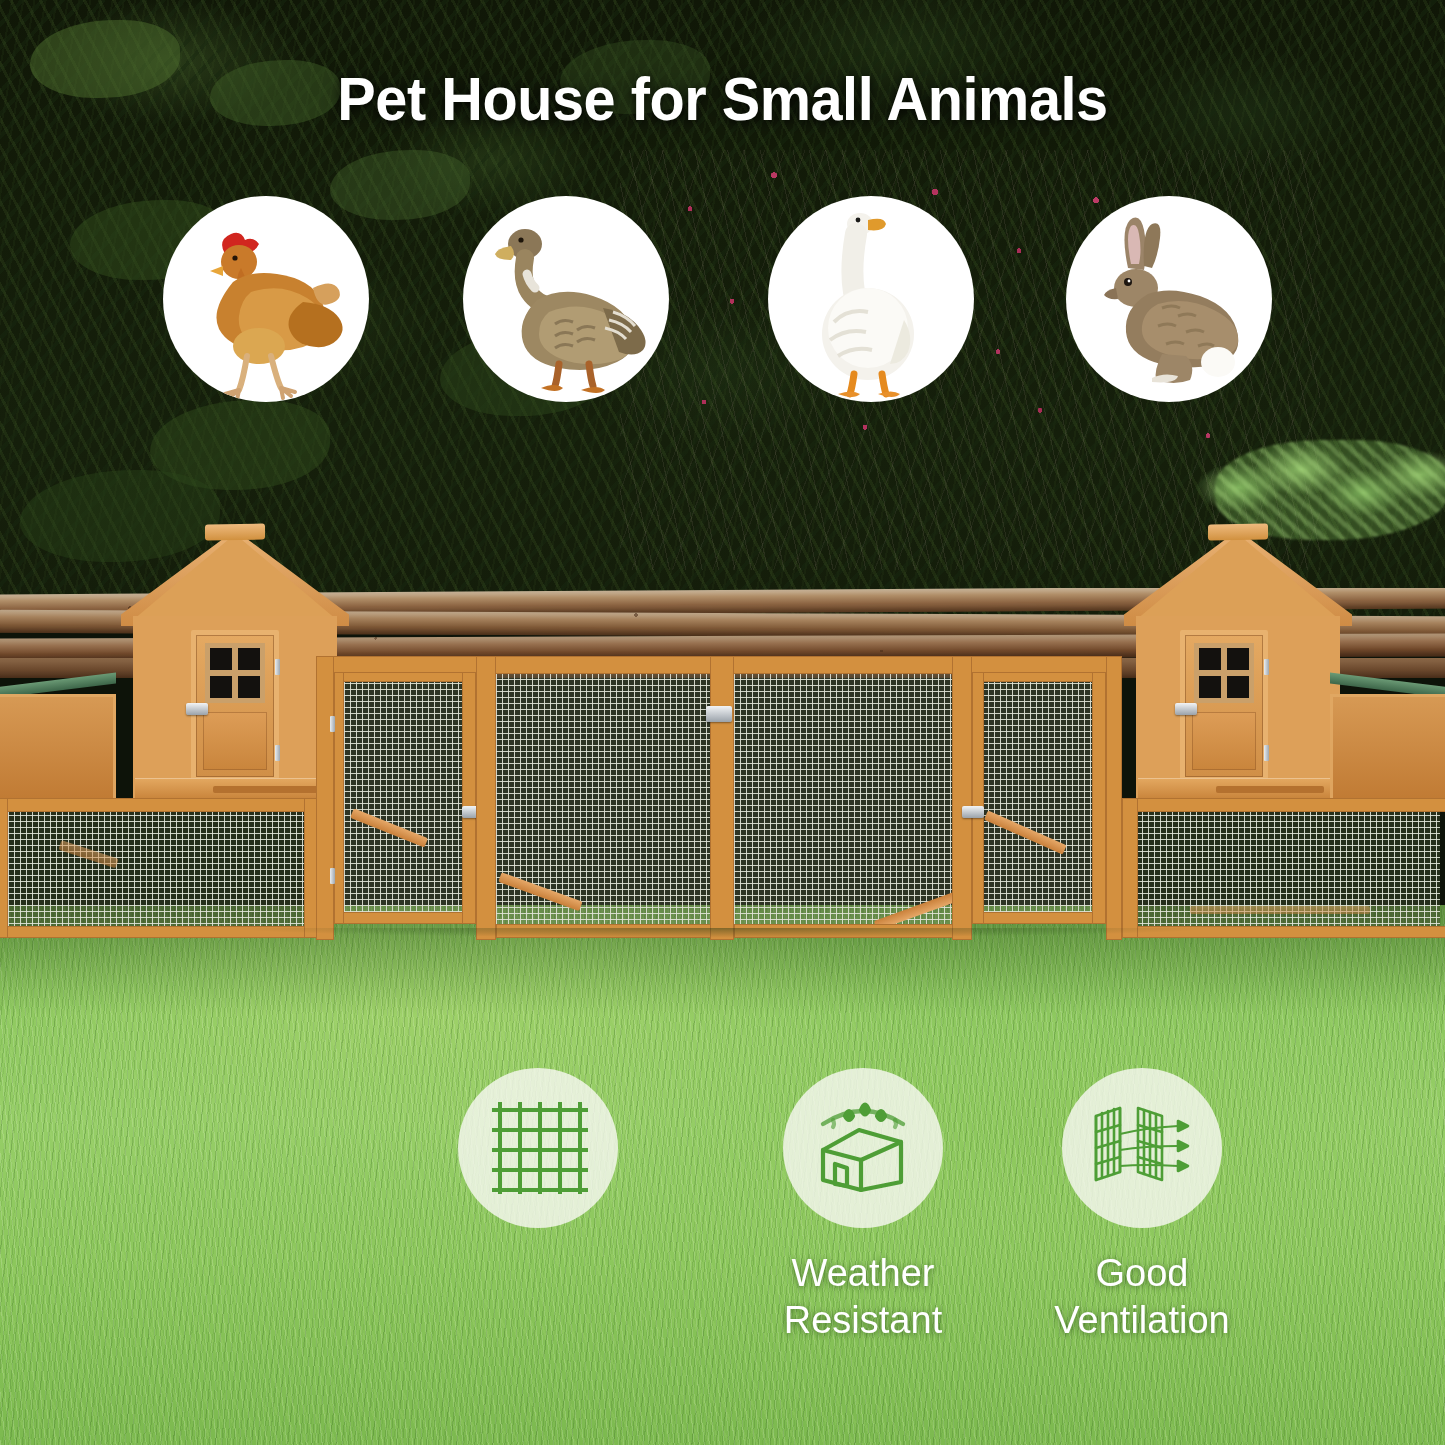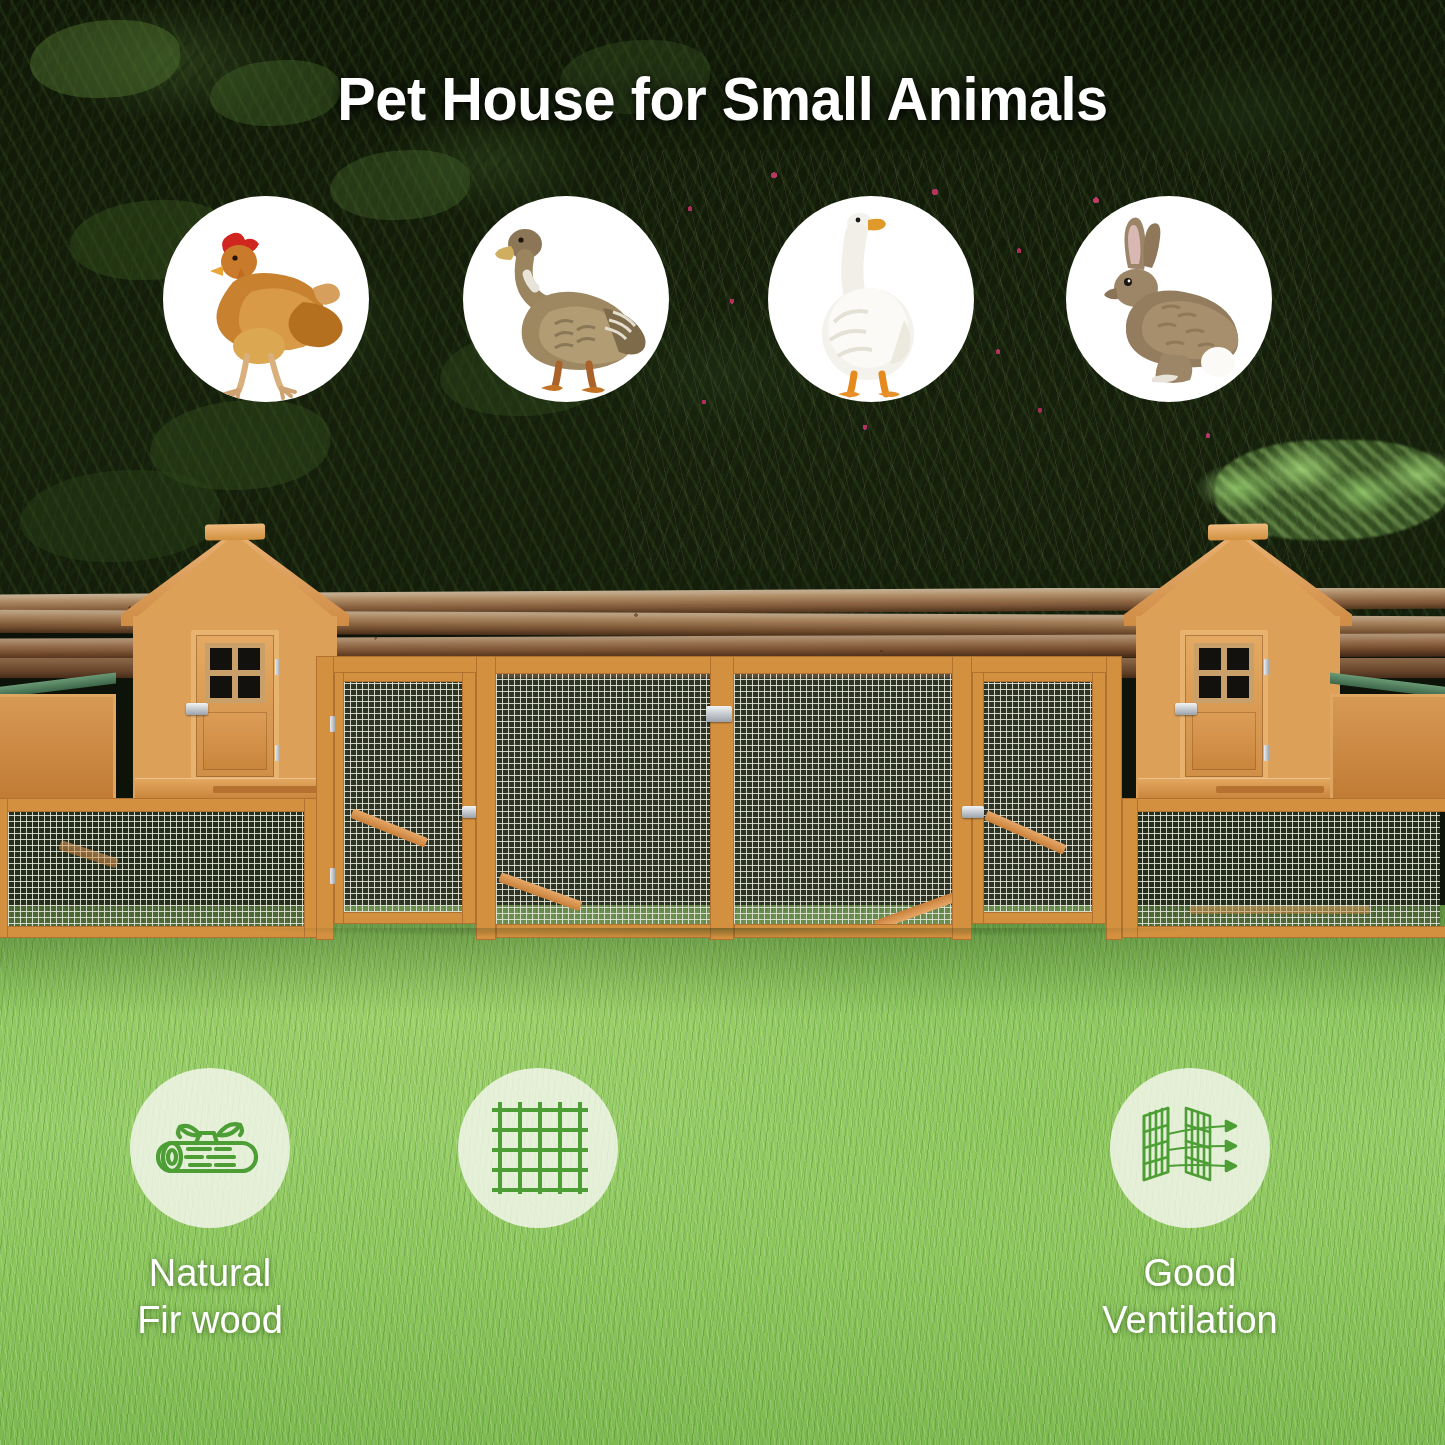--- a/index.html
+++ b/index.html
@@ -253,21 +253,21 @@
     background:linear-gradient(180deg,#e6a868,#c9803a);
     transform-origin:0 50%;
   }
 
   
   .features { position:absolute; left:0; top:1068px; width:1445px; height:330px; }
   .feature { position:absolute; top:0; width:300px; text-align:center; }
   .feature.f0 { left:60px; }
   .feature.f1 { left:388px; }
   .feature.f2 { left:713px; }
-  .feature.f3 { left:1040px; }
+  .feature.f3 { left:992px; }
   .feature-icon {
     width:160px; height:160px; margin:0 auto;
     border-radius:50%;
     background:rgba(247,248,240,.82);
     display:flex; align-items:center; justify-content:center;
   }
   .feature-label {
     margin-top:22px;
     font-size:38px; line-height:1.24; font-weight:400; color:#ffffff;
     text-shadow:0 1px 6px rgba(20,50,10,.55);
@@ -497,52 +497,51 @@
     <div class="run-frame" style="left:1122px; top:406px; width:330px; height:12px;"></div>
     <div class="run-frame" style="left:1122px; top:278px; width:16px; height:140px;"></div>
     <div class="ramp" style="left:1190px; top:386px; width:180px; opacity:.5; height:8px;"></div>
 
     <div style="position:absolute; left:0; top:408px; width:1445px; height:22px;
                 background:radial-gradient(ellipse 700px 14px at 50% 0%, rgba(30,54,16,.45), transparent 70%);"></div>
   </div>
 
   <div class="features">
 
-    <div class="feature f0">
-      <div class="feature-icon">
-        <svg width="108" height="86" viewBox="0 0 108 86">
-          <g fill="none" stroke="#4e9e36" stroke-width="4.2" stroke-linecap="round" stroke-linejoin="round">
-            <path d="M16 38 h70 a14 14 0 0 1 0 28 h-70 a14 14 0 0 1 0 -28 z"></path>
-            <ellipse cx="16" cy="52" rx="9" ry="14"></ellipse>
-            <ellipse cx="16" cy="52" rx="4" ry="7"></ellipse>
-            <path d="M32 44 h22 M60 44 h14"></path>
-            <path d="M30 52 h16 M52 52 h26"></path>
-            <path d="M34 60 h20 M60 60 h18"></path>
-            <path d="M40 38 l4 -10 h14 l3 10"></path>
-            <path d="M44 30 q-10 -12 -20 -8 q8 10 20 8 z"></path>
-            <path d="M62 30 q10 -14 22 -10 q-8 12 -22 10 z"></path>
-            <path d="M24 22 q-4 6 0 10 M84 20 q4 6 0 10"></path>
-          </g>
-        </svg>
-      </div>
-      <div class="feature-label">Natural
-Fir wood</div>
-    </div>
 
     <div class="feature f1">
       <div class="feature-icon">
         <svg width="100" height="100" viewBox="0 0 100 100">
           <g stroke="#4e9e36" stroke-width="4" stroke-linecap="square">
             <path d="M12 6 V94 M32 6 V94 M52 6 V94 M72 6 V94 M92 6 V94"></path>
             <path d="M6 12 H98 M6 32 H98 M6 52 H98 M6 72 H98 M6 92 H98"></path>
           </g>
         </svg>
       </div>
     </div>
 
+    <div class="feature f2">
+      <div class="feature-icon">
+        <svg width="108" height="100" viewBox="0 0 108 100">
+          <g fill="none" stroke="#4e9e36" stroke-width="4.2" stroke-linejoin="round" stroke-linecap="round">
+            <path d="M14 26 q40 -26 80 0" opacity=".75"></path>
+            <path d="M36 18 q4 -10 8 0 q-4 8 -8 0 z" fill="#4e9e36"></path>
+            <path d="M52 12 q4 -11 8 0 q-4 9 -8 0 z" fill="#4e9e36"></path>
+            <path d="M68 18 q4 -10 8 0 q-4 8 -8 0 z" fill="#4e9e36"></path>
+            <path d="M24 22 q2 4 0 7 M86 22 q2 4 0 7" opacity=".6"></path>
+            <path d="M14 52 L50 32 L92 44 L92 84 L52 92 L14 82 Z"></path>
+            <path d="M14 52 L52 62 L92 44"></path>
+            <path d="M52 62 L52 92"></path>
+            <path d="M26 66 L26 86 L38 88 L38 70 Z"></path>
+          </g>
+        </svg>
+      </div>
+      <div class="feature-label">Weather
+Resistant</div>
+    </div>
 
     <div class="feature f3">
       <div class="feature-icon">
         <svg width="112" height="96" viewBox="0 0 112 96">
           <g fill="none" stroke="#4e9e36" stroke-width="2.6" stroke-linejoin="round" stroke-linecap="round">
             <path d="M10 16 L34 8 L34 72 L10 80 Z"></path>
             <path d="M10 16 L10 80 M34 8 L34 72"></path>
             <path d="M10 32 L34 25 M10 48 L34 41 M10 64 L34 57"></path>
             <path d="M16 13 L16 78 M22 11 L22 76 M28 9 L28 74"></path>
             <path d="M52 8 L76 16 L76 80 L52 72 Z"></path>

